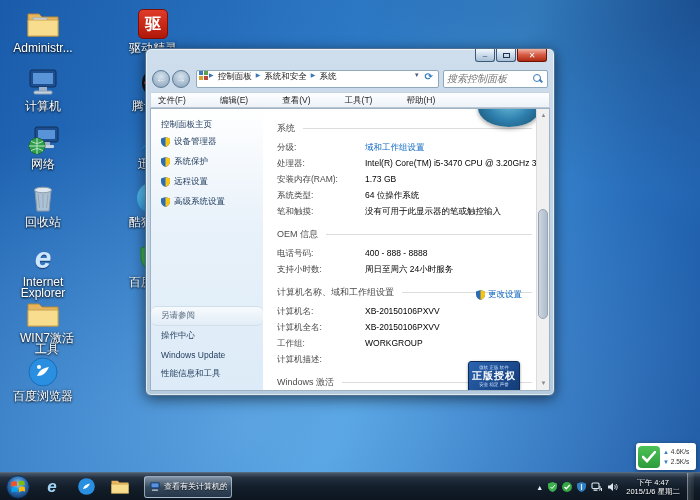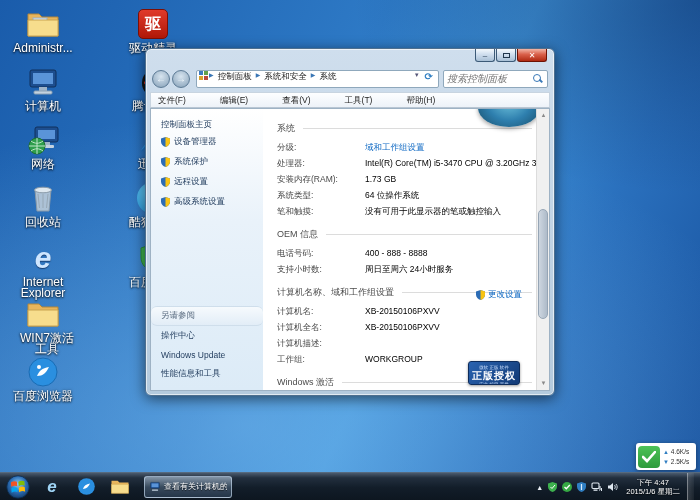--- a/index.html
+++ b/index.html
@@ -73,21 +73,21 @@
   .logoball { position:absolute; top:-20px; left:215px; width:62px; height:38px; border-radius:50%;
     background:radial-gradient(circle at 50% 20%, #7fd4e8, #2e7fae 55%, #174b66); box-shadow:0 2px 4px rgba(0,0,0,.35); }
   .sec { display:flex; align-items:center; margin:9px 0 4px 0; color:#4c4c4c; font-size:9px; }
   .sec .rule { flex:1; border-top:1px solid #dcdcdc; margin-left:8px; margin-right:4px; }
   .irow { display:flex; line-height:16px; white-space:nowrap;align-items:center; }
   .ilabel { width:88px; color:#494949; flex-shrink:0; }
   .ivalue { color:#000; }
   a.lnk, .lnk { color:#0a66c2; text-decoration:none; cursor:pointer; }
   .chg { position:absolute; right:14px; margin-top:-30px; display:flex; align-items:center; }
   .chg svg { margin-right:3px; }
-  .badge { position:absolute; right:16px; top:252px; width:52px; height:24px; border-radius:3px;
+  .badge { position:absolute; right:16px; top:252px; width:52px; height:32px; border-radius:3px;
     background:linear-gradient(135deg,#2a63b0,#123a76); border:1px solid #0d2c5c;
     color:#fff; text-align:center; box-shadow:0 1px 3px rgba(0,0,0,.4); overflow:hidden; }
   .badge .t { font-size:4.5px; margin-top:3px; color:#cfe2ff; }
   .badge .m { font-size:10px; font-weight:bold; letter-spacing:1px; line-height:12px; }
   .badge .b { font-size:4.5px; color:#cfe2ff; }
   
   .wsb { position:absolute; right:0; top:0; bottom:0; width:13px; background:#f0f0f0; border-left:1px solid #dcdcdc; }
   .wsb .arr { position:absolute; left:0; width:13px; height:13px; background:#f0f0f0; color:#8a8a8a;
     font-size:6px; text-align:center; line-height:13px; }
   .wsb .arr.up { top:0; } .wsb .arr.dn { bottom:0; }
@@ -391,26 +391,26 @@
             <path d="M4.5 0L9 1.5v3.2C9 7.5 7 9 4.5 10 2 9 0 7.5 0 4.7V1.5z" fill="#2c6cb5"></path>
             <path d="M4.5 0L9 1.5v3.2C9 7.5 7 9 4.5 10z" fill="#f8c312"></path>
           </svg>
         <span class="lnk">更改设置</span>
       </div>
       <div class="irow">
           <span class="ilabel">计算机全名:</span>
           <span class="ivalue">XB-20150106PXVV</span>
         </div>
       <div class="irow">
+          <span class="ilabel">工作组:</span>
+          <span class="ivalue">WORKGROUP</span>
+        </div>
+      <div class="irow">
           <span class="ilabel">计算机描述:</span>
           <span class="ivalue"></span>
-        </div>
-      <div class="irow">
-          <span class="ilabel">工作组:</span>
-          <span class="ivalue">WORKGROUP</span>
         </div>
 
       <div class="sec">
           <span>Windows 激活</span>
           <span class="rule"></span>
         </div>
 
       <div class="badge">
         <div class="t">微软 正版 软件</div>
         <div class="m">正版授权</div>

